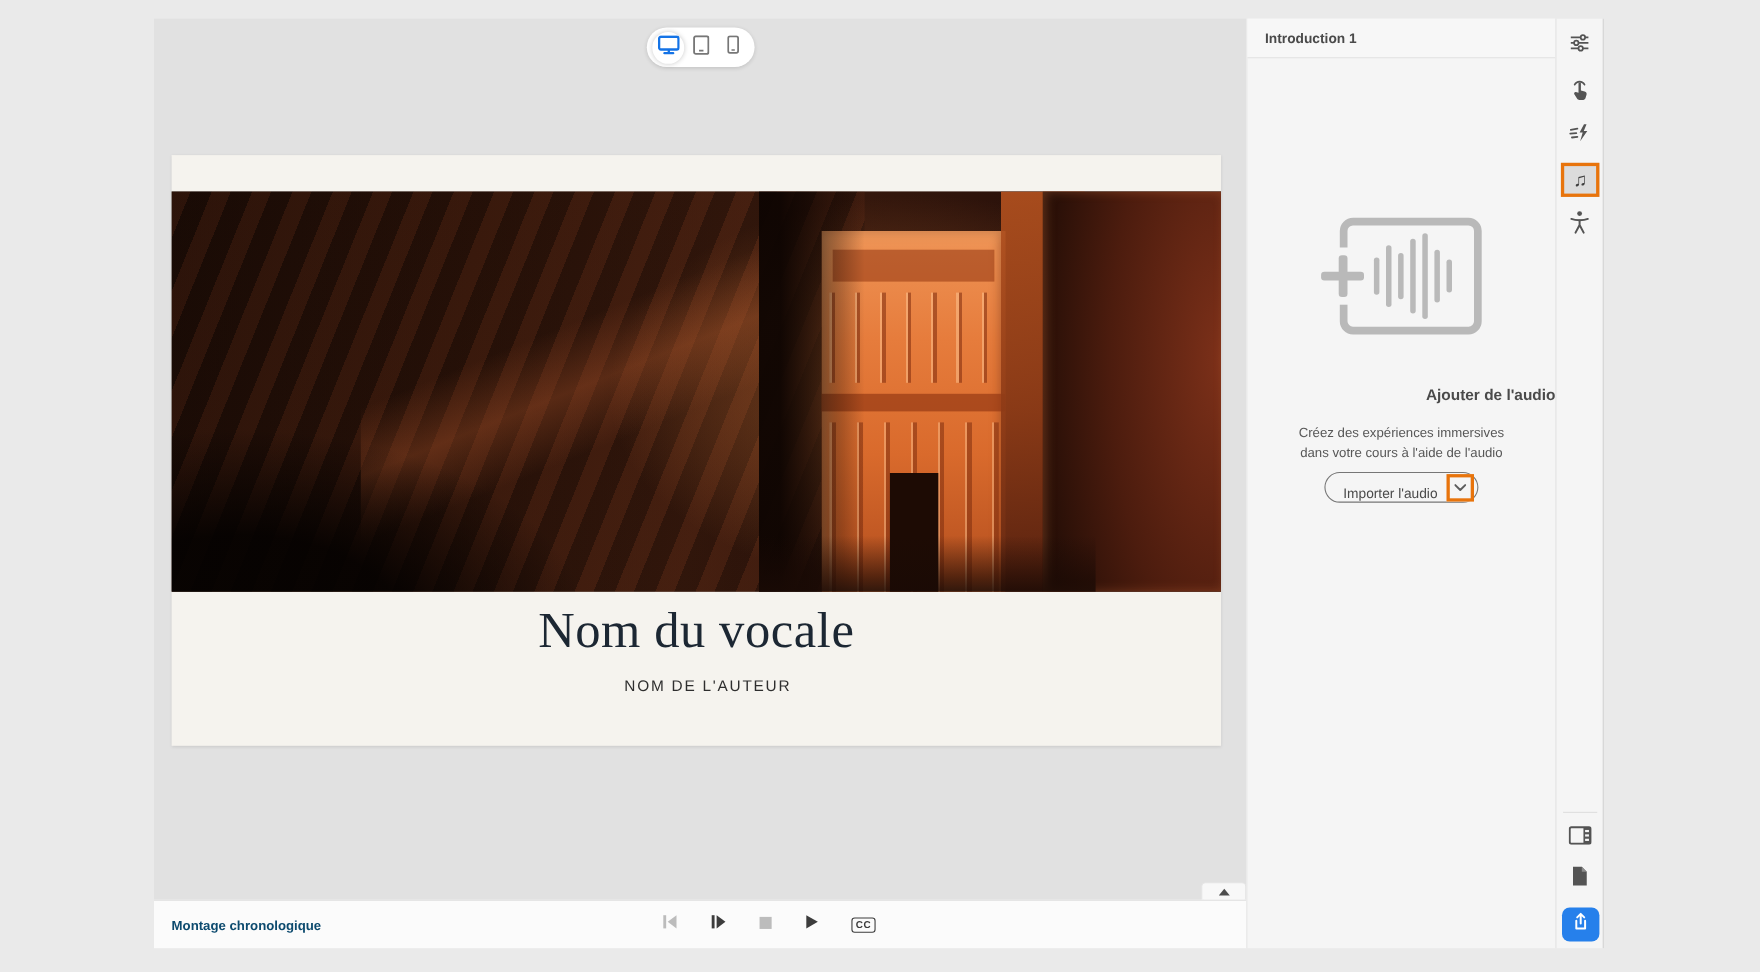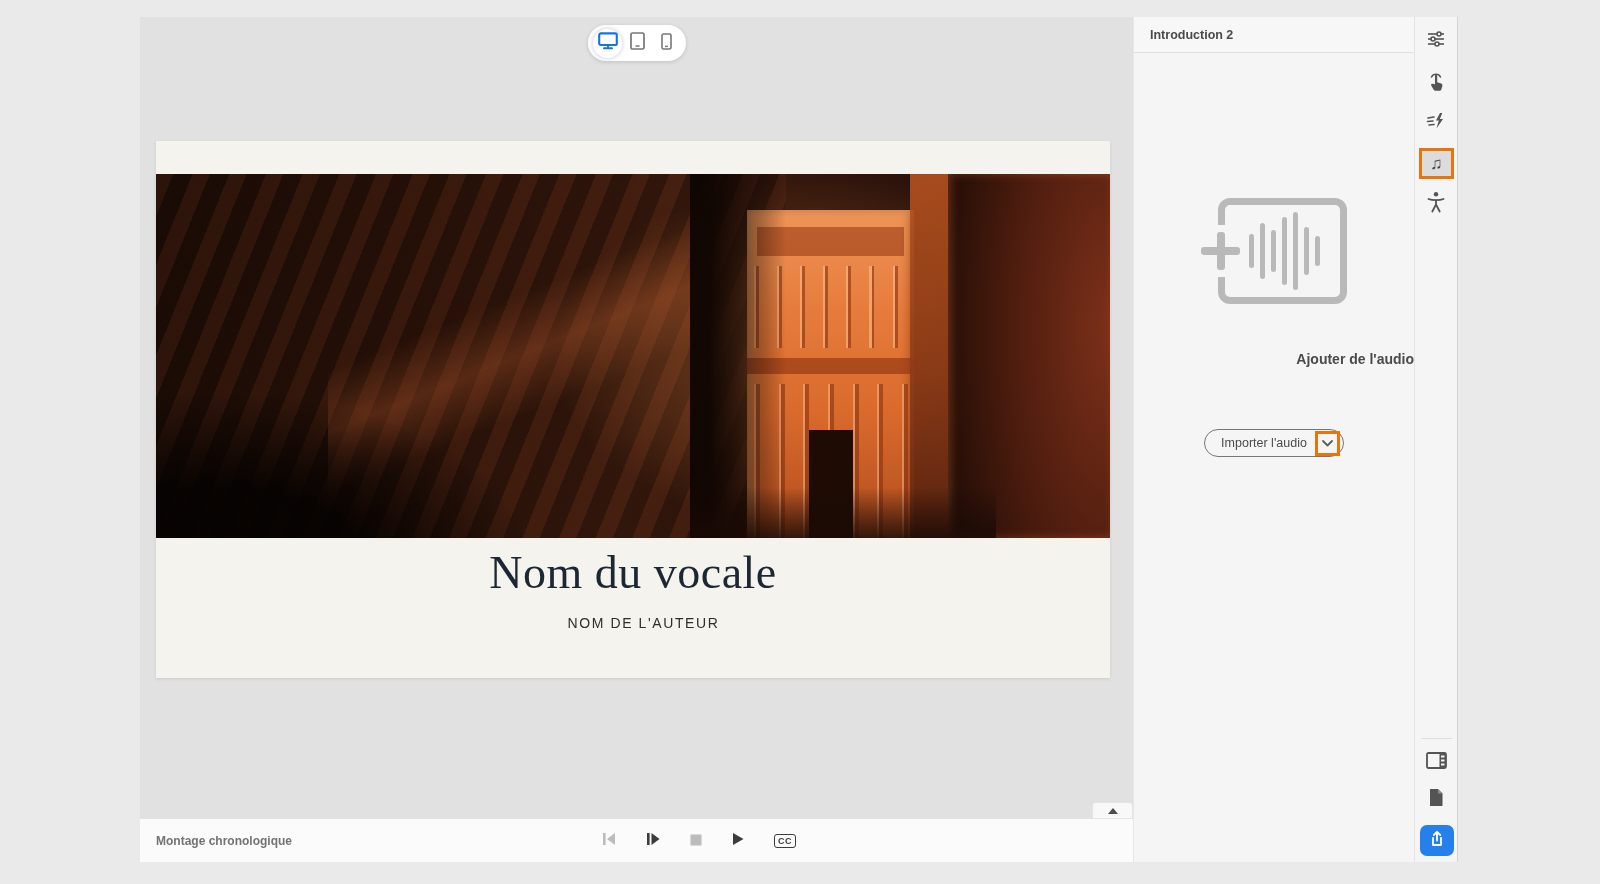--- a/index.html
+++ b/index.html
@@ -50,37 +50,37 @@
   .photo .fg-shadow { position:absolute; left:0; bottom:0; width:55%; height:60%;
     background:radial-gradient(80% 110% at 12% 115%, rgba(5,2,1,.92) 35%, transparent 75%); }
   .photo .ground { position:absolute; left:56%; bottom:0; width:32%; height:14%;
     background:linear-gradient(to top, rgba(26,10,5,.85), transparent); }
 
   
   .collapse-tab { position:absolute; left:952px; top:785px; width:41px; height:16px; background:#f8f8f8; border:1px solid #e4e4e4; border-bottom:none; border-radius:4px 4px 0 0; display:flex; align-items:center; justify-content:center; cursor:pointer; }
   .tri-up { width:0; height:0; border-left:5px solid transparent; border-right:5px solid transparent; border-bottom:6px solid #4d4d4d; }
 
   
-  .tl-label { position:absolute; left:16px; top:0; height:100%; display:flex; align-items:center; font-size:12px; font-weight:bold; color:#737373; }
+  .tl-label { position:absolute; left:16px; top:0; height:100%; display:flex; align-items:center; font-size:12px; font-weight:bold; color:#0c4a6e; }
   .tl-controls { position:absolute; left:462px; top:0; height:100%; display:flex; align-items:center; gap:30px; }
   .ctl { display:flex; align-items:center; justify-content:center; cursor:pointer; }
   .cc-badge { border:1.5px solid #3c3c3c; border-radius:3px; font-size:9px; font-weight:bold; color:#3c3c3c; padding:1px 3px; letter-spacing:.5px;text-align:center; }
 
   
   .panel-header { height:36px; border-bottom:1px solid #e2e2e2; background:#f7f7f7; display:flex; align-items:center; padding-left:16px; font-size:12.5px; font-weight:bold; color:#4a4a4a; }
   .audio-graphic { position:absolute; top:181px; left:50%; transform:translateX(-50%); width:146px; height:106px; }
   .ag-frame { position:absolute; left:17px; top:0; width:129px; height:106px; border:7px solid #b9b9b9; border-radius:12px; display:flex; align-items:center; gap:6px; padding-left:24px; }
   .ag-gap { position:absolute; left:13px; top:27px; width:14px; height:52px; background:#f5f5f5; }
   .ag-plus-h { position:absolute; left:0; top:49px; width:39px; height:8px; background:#b9b9b9; border-radius:3px; }
   .ag-plus-v { position:absolute; left:15.5px; top:34px; width:8px; height:38px; background:#b9b9b9; border-radius:3px; }
   .wave-bar { width:5px; background:#b9b9b9; border-radius:2.5px; }
   .panel-title { position:absolute; top:334px; width:100%; text-align:right; font-size:14px; font-weight:bold; color:#4a4a4a; }
   .panel-desc { position:absolute; top:367px; width:100%; text-align:center; font-size:12px; line-height:18px; color:#575757; }
   .import-wrap { position:absolute; top:412px; width:100%; display:flex; justify-content:center; }
-  .import-btn { display:flex; align-items:center; height:28px; border:1.5px solid #767676; border-radius:15px; padding:0 3px 0 16px; cursor:pointer; background:transparent; }
+  .import-btn { display:flex; align-items:flex-end; height:28px; border:1.5px solid #767676; border-radius:15px; padding:0 3px 0 16px; cursor:pointer; background:transparent; }
   .import-label { font-size:12.5px; color:#4a4a4a; margin-right:8px; }
   .chevron-box { width:25px; height:25px; border:3px solid #e8740c; background:#f5f5f5; display:flex; align-items:center; justify-content:center; }
   .menu { position:absolute; top:447px; left:45px; width:145px; background:#ffffff; border:1px solid #d8d8d8; box-shadow:0 2px 7px rgba(0,0,0,.13); }
   .menu-item { height:27px; display:flex; align-items:center; padding-left:12px; font-size:11.5px; color:#4f4f4f; border-bottom:1px solid #ececec; cursor:pointer; background:#fff; }
   .menu-item:last-child { border-bottom:none; }
   .menu-item.hl { background:#f3f3f3; }
 
   
   .rail-btn { position:absolute; left:0; width:100%; display:flex; align-items:center; justify-content:center; cursor:pointer; }
   .rail-active-box { position:absolute; left:4px; top:131px; width:35px; height:31px; border:3px solid #e8740c; background:#dcdcdc; display:flex; align-items:center; justify-content:center; cursor:pointer; }
@@ -181,38 +181,42 @@
           </svg>
       </span>
     </div>
     <div class="ctl">
       <span class="cc-badge">CC</span>
     </div>
   </div>
 </div>
 
 <div class="panel">
-  <div class="panel-header">Introduction 2</div>
+  <div class="panel-header">Introduction 1</div>
 
   <div class="audio-graphic">
     <div class="ag-frame">
       <div class="wave-bar" style="height:34px"></div>
       <div class="wave-bar" style="height:56px"></div>
       <div class="wave-bar" style="height:42px"></div>
       <div class="wave-bar" style="height:68px"></div>
       <div class="wave-bar" style="height:78px"></div>
       <div class="wave-bar" style="height:48px"></div>
       <div class="wave-bar" style="height:30px"></div>
     </div>
     <div class="ag-gap"></div>
     <div class="ag-plus-h"></div>
     <div class="ag-plus-v"></div>
   </div>
 
   <div class="panel-title">Ajouter de l'audio</div>
+  <div class="panel-desc">
+    <div>Créez des expériences immersives</div>
+    <div>dans votre cours à l'aide de l'audio</div>
+  </div>
 
   <div class="import-wrap">
     <div class="import-btn">
       <span class="import-label">Importer l'audio</span>
       <span class="chevron-box">
         <svg width="11" height="7" viewBox="0 0 11 7">
             <polyline points="1,1 5.5,5.5 10,1" fill="none" stroke="#5d5d5d" stroke-width="1.8" stroke-linecap="round" stroke-linejoin="round"></polyline>
           </svg>
       </span>
     </div>

